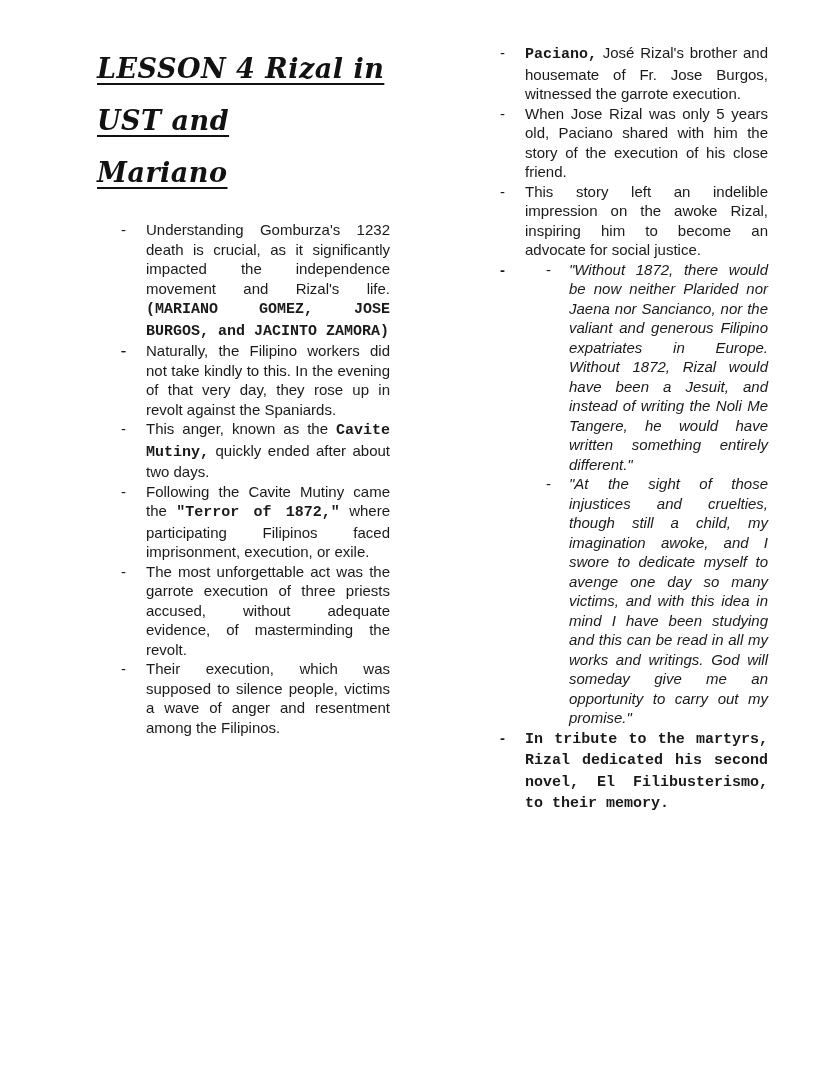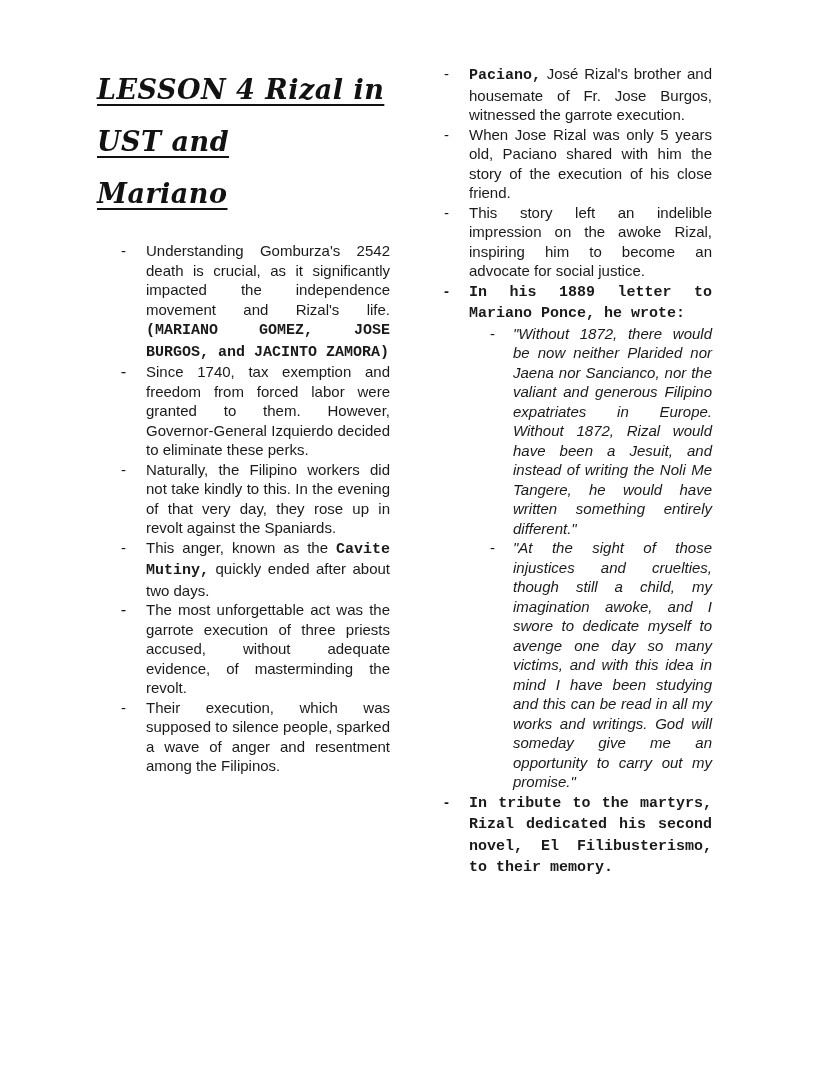--- a/index.html
+++ b/index.html
@@ -9,22 +9,22 @@
     color: #1a1a1a;
   }
   .page {
     width: 828px;
     height: 1071px;
     background: #ffffff;
     overflow: hidden;
   }
   .content {
     display: flex;
-    padding: 64px 98px 40px 97px;
-    gap: 52px;
+    padding: 43px 98px 40px 97px;
+    gap: 108px;
     align-items: flex-start;
   }
   .col-left  { flex: 0 0 293px; width: 293px; }
   .col-right { flex: 0 0 270px; width: 270px; }
 
   .doc-title {
     font-family: "DejaVu Serif", "Liberation Serif", serif;
     font-style: italic;
     font-weight: bold;
     font-size: 27px;
@@ -65,37 +65,37 @@
 
 <div class="page">
   <div class="content">
 
     <div class="col-left">
       <div class="doc-title">
         <span class="title-line">LESSON 4 Rizal in UST and</span>
         <span class="title-line">Mariano</span>
       </div>
       <div class="bullet-list">
-          <div class="bullet"><span class="dash">-</span><span class="text"><span>Understanding Gomburza's 2542 death is crucial, as it significantly impacted the independence movement and Rizal's life. </span><span class="seg-b">(MARIANO GOMEZ, JOSE BURGOS, and JACINTO ZAMORA)</span></span></div>
+          <div class="bullet"><span class="dash">-</span><span class="text"><span>Understanding Gomburza's 1232 death is crucial, as it significantly impacted the independence movement and Rizal's life. </span><span class="seg-b">(MARIANO GOMEZ, JOSE BURGOS, and JACINTO ZAMORA)</span></span></div>
           <div class="bullet"><span class="dash">-</span></div>
-          <div class="bullet"><span class="dash">-</span><span class="text"><span>Since 1740, tax exemption and freedom from forced labor were granted to them. However, Governor-General Izquierdo decided to eliminate these perks.</span></span></div>
+          <div class="bullet"><span class="dash">-</span></div>
           <div class="bullet"><span class="dash">-</span><span class="text"><span>Naturally, the Filipino workers did not take kindly to this. In the evening of that very day, they rose up in revolt against the Spaniards.</span></span></div>
           <div class="bullet"><span class="dash">-</span><span class="text"><span>This anger, known as the </span><span class="seg-b">Cavite Mutiny,</span><span> quickly ended after about two days.</span></span></div>
-          <div class="bullet"><span class="dash">-</span></div>
+          <div class="bullet"><span class="dash">-</span><span class="text"><span>Following the Cavite Mutiny came the </span><span class="seg-b">"Terror of 1872,"</span><span> where participating Filipinos faced imprisonment, execution, or exile.</span></span></div>
           <div class="bullet"><span class="dash">-</span><span class="text"><span>The most unforgettable act was the garrote execution of three priests accused, without adequate evidence, of masterminding the revolt.</span></span></div>
-          <div class="bullet"><span class="dash">-</span><span class="text"><span>Their execution, which was supposed to silence people, sparked a wave of anger and resentment among the Filipinos.</span></span></div>
+          <div class="bullet"><span class="dash">-</span><span class="text"><span>Their execution, which was supposed to silence people, victims a wave of anger and resentment among the Filipinos.</span></span></div>
         </div>
     </div>
 
     <div class="col-right">
       <div class="bullet-list">
           <div class="bullet"><span class="dash">-</span><span class="text"><span class="seg-b">Paciano,</span><span> José Rizal's brother and housemate of Fr. Jose Burgos, witnessed the garrote execution.</span></span></div>
           <div class="bullet"><span class="dash">-</span><span class="text"><span>When Jose Rizal was only 5 years old, Paciano shared with him the story of the execution of his close friend.</span></span></div>
           <div class="bullet"><span class="dash">-</span><span class="text"><span>This story left an indelible impression on the awoke Rizal, inspiring him to become an advocate for social justice.</span></span></div>
-          <div class="bullet bold-item"><span class="dash">-</span><span class="text"><span class="seg-b">In his 1889 letter to Mariano Ponce, he wrote:</span></span></div>
+          <div class="bullet bold-item"><span class="dash">-</span></div>
           <div class="bullet sub"><span class="dash">-</span><span class="text"><span class="seg-i">"Without 1872, there would be now neither Plarided nor Jaena nor Sancianco, nor the valiant and generous Filipino expatriates in Europe. Without 1872, Rizal would have been a Jesuit, and instead of writing the Noli Me Tangere, he would have written something entirely different."</span></span></div>
           <div class="bullet sub"><span class="dash">-</span><span class="text"><span class="seg-i">"At the sight of those injustices and cruelties, though still a child, my imagination awoke, and I swore to dedicate myself to avenge one day so many victims, and with this idea in mind I have been studying and this can be read in all my works and writings. God will someday give me an opportunity to carry out my promise."</span></span></div>
           <div class="bullet bold-item"><span class="dash">-</span><span class="text"><span class="seg-b">In tribute to the martyrs, Rizal dedicated his second novel, El Filibusterismo, to their memory.</span></span></div>
         </div>
     </div>
 
   </div>
 </div>
 
 </body></html>

